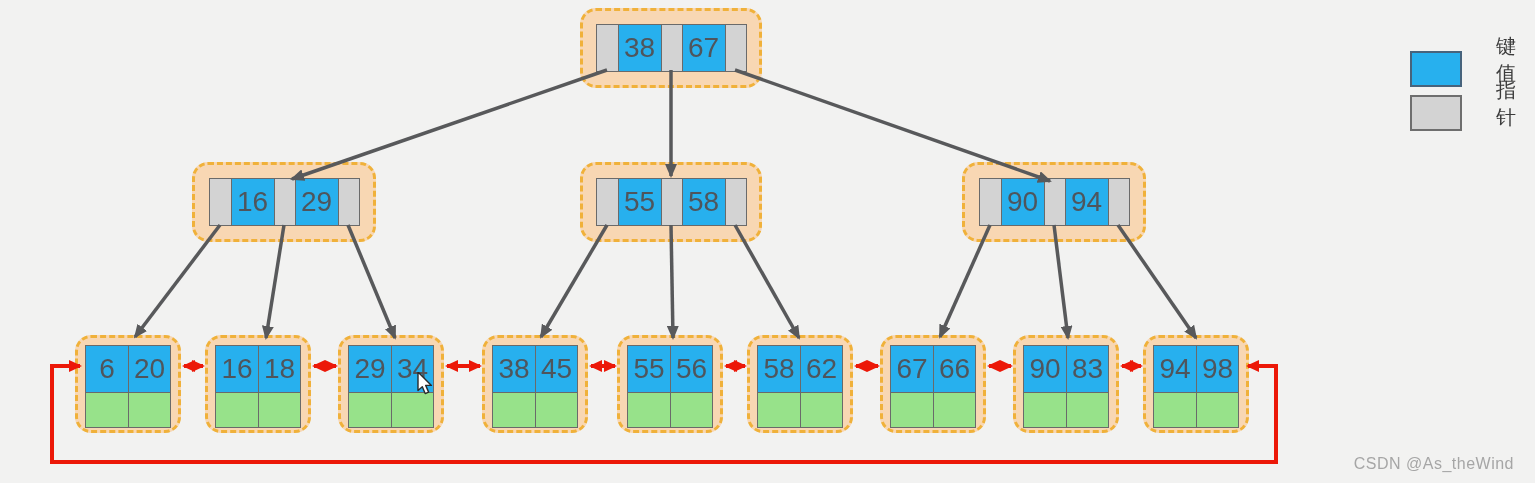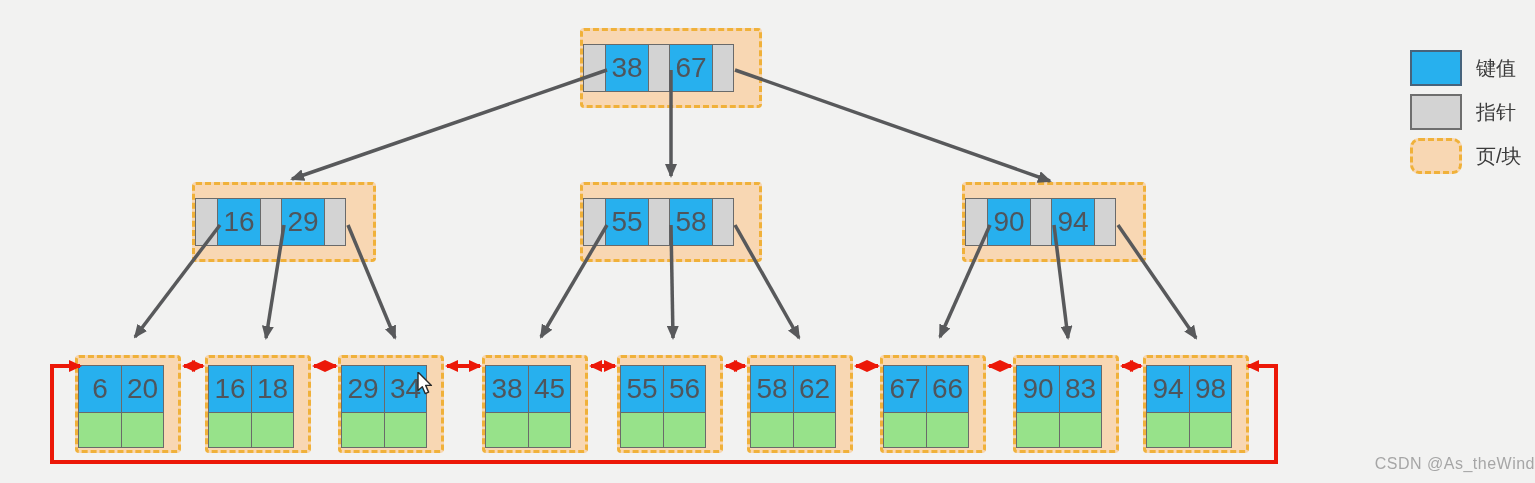--- a/index.html
+++ b/index.html
@@ -1,22 +1,22 @@
 <!DOCTYPE html>
 <html><head>
 <meta charset="utf-8">
 <style>
   * { margin:0; padding:0; box-sizing:border-box; }
   html,body { background:#e9e9e8; }
   body { font-family:"Liberation Sans","DejaVu Sans",sans-serif; }
   .canvas { position:relative; width:1535px; height:483px; background:#f2f2f1; overflow:hidden; }
 
   
-  .page { position:absolute; background:#f8d7b3; border:3px dashed #f0b13a; border-radius:4px;
-          display:flex; align-items:center; z-index:1;margin-top:20px; }
+  .page { position:absolute; background:#f8d7b3; border:3px dashed #f0b13a; border-radius:16px;
+          display:flex; align-items:center; justify-content:center; z-index:1; }
   .inode { width:182px; height:80px; }
   .inode.n-i1 { width:184px; }
   .inode.n-i3 { width:184px; }
   .leaf { width:106px; height:98px; top:335px; align-items:flex-start; padding-top:7px; }
 
   .row { display:flex; border:1px solid #6a6a6a; }
   .row .cell + .cell { border-left:1px solid #6a6a6a; }
   .cell { display:flex; align-items:center; justify-content:center; }
   .ptr  { width:21px; height:46px; background:#d3d3d3; }
   .key  { background:#27b0ee; color:#4f555c; font-size:28px; }
@@ -24,29 +24,29 @@
 
   .grid { display:grid; grid-template-columns:42px 42px; grid-template-rows:46px 35px;
           border:1px solid #6a6a6a; }
   .grid > .cell:nth-child(even) { border-left:1px solid #6a6a6a; }
   .grid > .cell:nth-child(n+3) { border-top:1px solid #6a6a6a; }
   .data { background:#97e28a; }
 
   .edges { position:absolute; left:0; top:0; z-index:3; pointer-events:none; }
 
   .legend { position:absolute; left:1410px; top:49px; z-index:2; }
-  .legend-row { display:flex; align-items:center; height:38px; margin-bottom:6px; }
+  .legend-row { display:flex; align-items:flex-end; height:38px; margin-bottom:6px;gap:20px; }
   .swatch { width:52px; height:36px; flex:0 0 auto; }
   .sw-key  { background:#27b0ee; border:2px solid #47637c; }
   .sw-data { background:#97e28a; border:2px solid #6e6e6e; }
   .sw-ptr  { background:#d3d3d3; border:2px solid #6e6e6e; }
   .sw-page { background:#f8d7b3; border:3px dashed #f0b13a; border-radius:9px; }
   .legend-label { margin-left:14px; font-size:20px; color:#3b3b3b; }
 
-  .watermark { position:absolute; right:0; top:455px; font-size:16px; color:#a6a6a6;
+  .watermark { position:absolute; right:21px; top:455px; font-size:16px; color:#a6a6a6;
                letter-spacing:0.5px; z-index:2; }
   .cursor { position:absolute; left:417px; top:372px; z-index:9; }
 </style>
 </head>
 <body>
 
 <div class="canvas">
 
   <div class="page inode" style="left:580px;top:8px;">
     <div class="row">
@@ -199,24 +199,20 @@
 
   <div class="legend">
     <div class="legend-row">
       <span class="swatch sw-key"></span>
       <span class="legend-label">键值</span>
     </div>
     <div class="legend-row">
       <span class="swatch sw-ptr"></span>
       <span class="legend-label">指针</span>
     </div>
-    <div class="legend-row">
-      <span class="swatch sw-page"></span>
-      <span class="legend-label">页/块</span>
-    </div>
   </div>
 
   <div class="watermark">CSDN @As_theWind</div>
 
   <svg class="cursor" width="22" height="26" viewBox="0 0 22 26">
     <polygon points="1,0 1,18.5 5.3,14.8 8.2,21.6 11.6,20.1 8.7,13.4 14.4,13.4" fill="#ffffff" stroke="#2a2a2a" stroke-width="1.4" stroke-linejoin="round"></polygon>
   </svg>
 
 </div>
 

